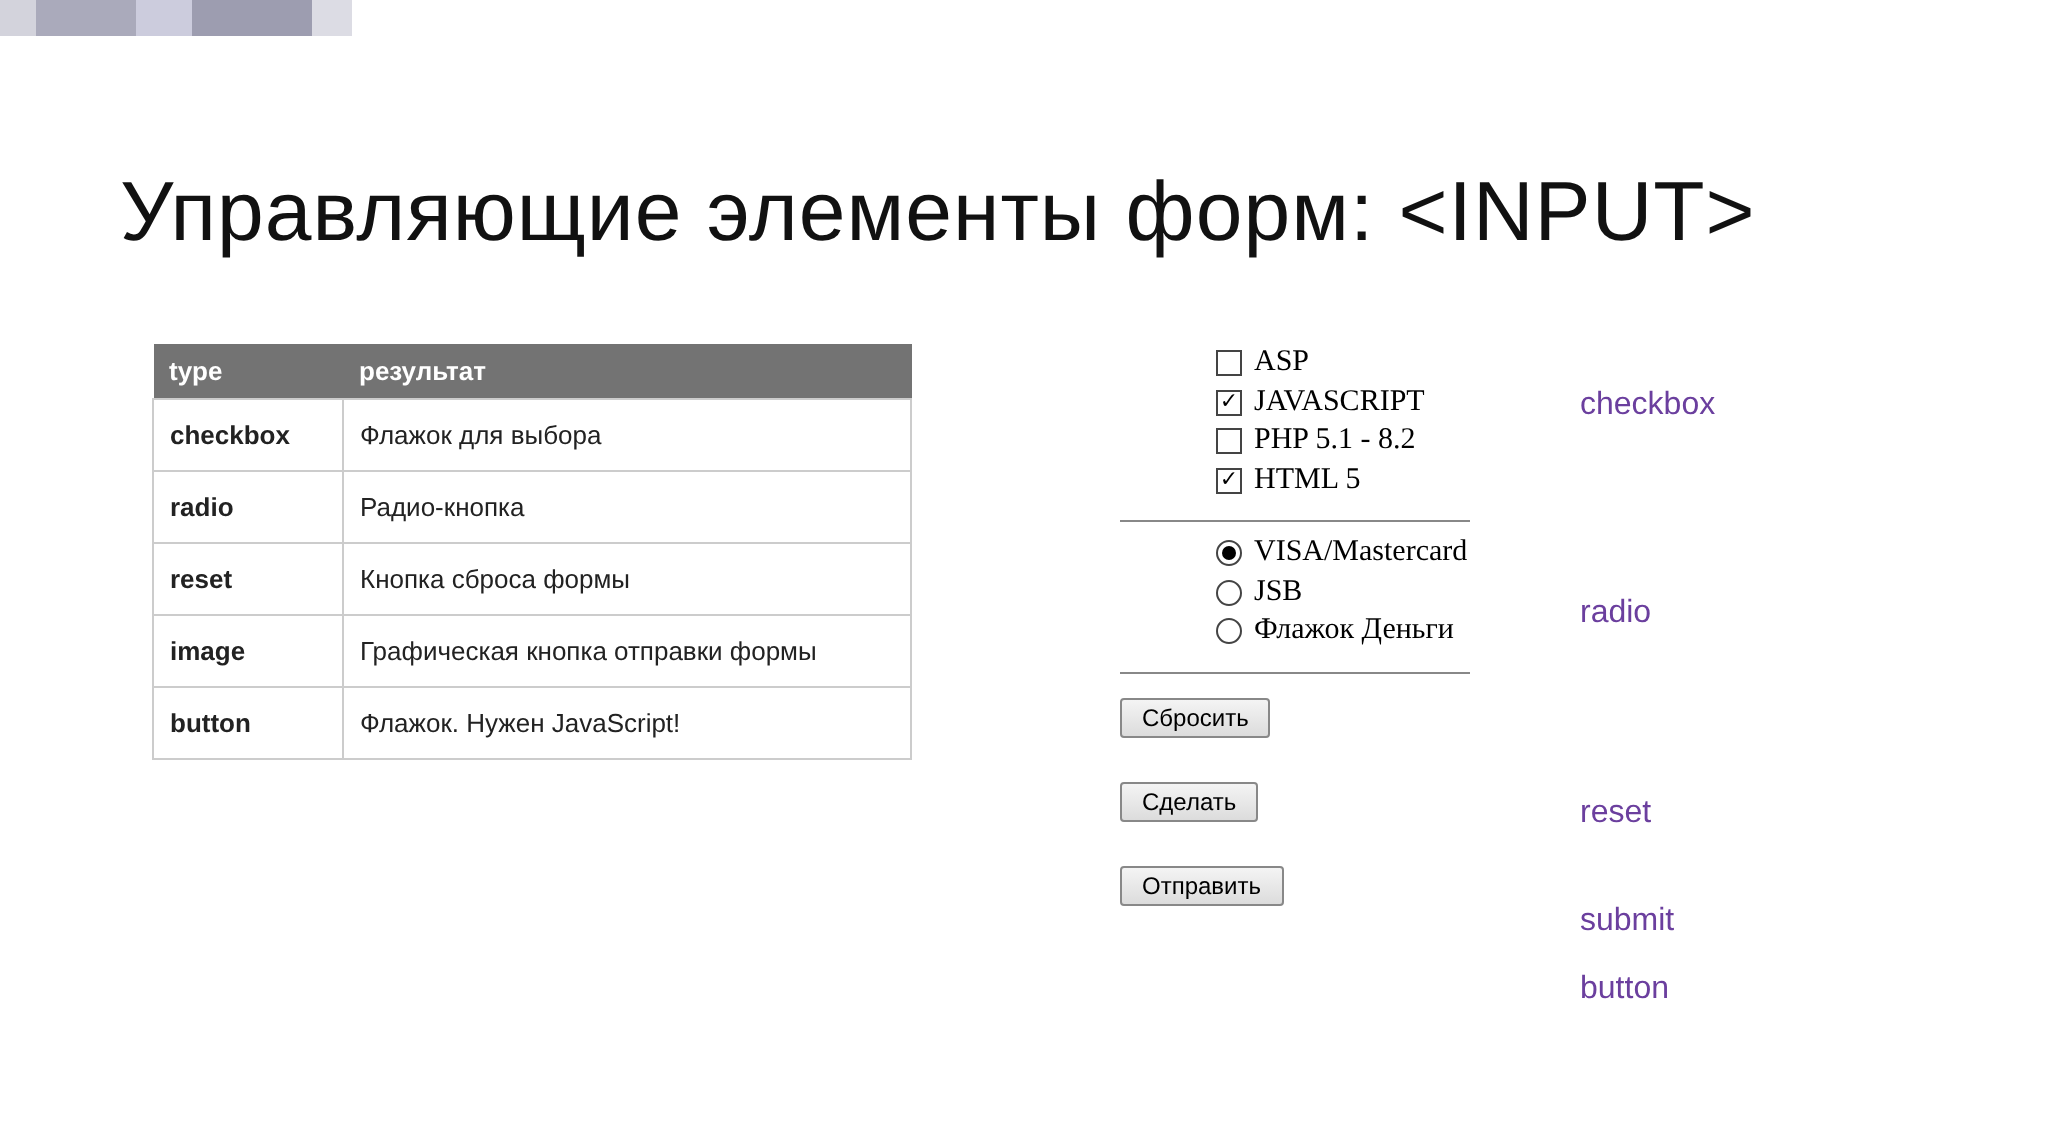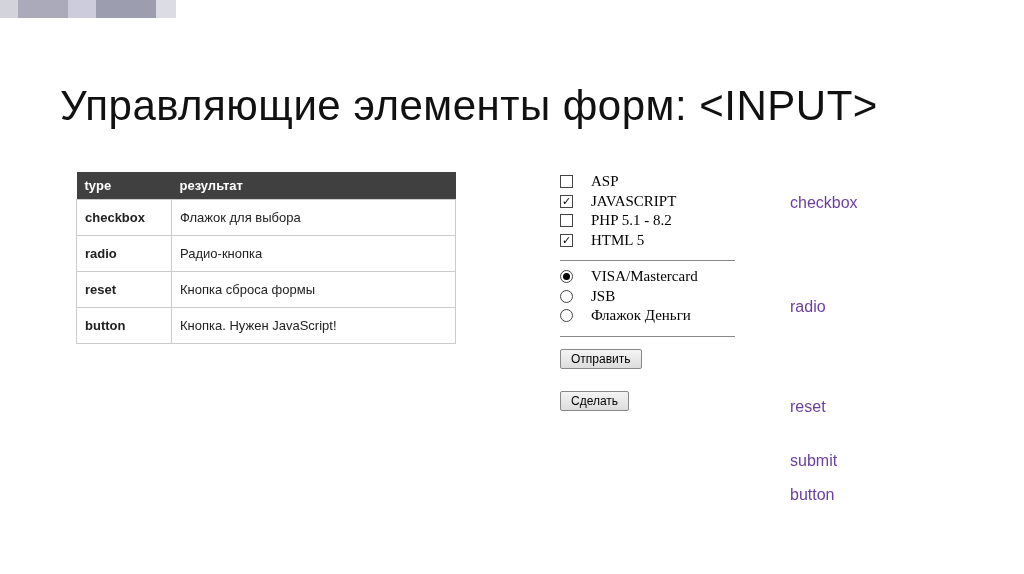--- a/index.html
+++ b/index.html
@@ -35,21 +35,21 @@
     position: absolute;
     left: 76px; top: 172px;
     width: 380px;
   }
   table.types {
     border-collapse: collapse;
     width: 100%;
     font-size: 13px;
   }
   table.types th {
-    background: #404040;
+    background: #737373;
     color: #fff;
     text-align: left;
     padding: 6px 8px;
     font-weight: 700;
   }
   table.types td {
     border: 1px solid #ccc;
     padding: 10px 8px;
     vertical-align: top;
     color: #222;
@@ -64,25 +64,26 @@
     width: 380px;
     font-size: 14px;
   }
   .example-block {
     margin-bottom: 6px;
     padding-bottom: 4px;
   }
   .hr { border: none; border-top: 1px solid #888; margin: 6px 0; width: 175px; }
   .cb-row, .rd-row {
     display: flex; align-items: center;
-    gap: 18px;
+    gap: 6px;
     font-family: 'Times New Roman', serif;
     font-size: 15px;
     color: #000;
     line-height: 1.3;
+    margin-left: 48px;
   }
   .cb-box {
     width: 13px; height: 13px;
     border: 1px solid #444;
     display: inline-flex;
     align-items: center; justify-content: center;
     font-size: 11px; line-height: 1;
     background: #fff;
   }
   .cb-box.checked::after { content: "✓"; }
@@ -149,22 +150,26 @@
         </tr>
       <tr>
           <td>radio</td>
           <td>Радио-кнопка</td>
         </tr>
       <tr>
           <td>reset</td>
           <td>Кнопка сброса формы</td>
         </tr>
       <tr>
+          <td>image</td>
+          <td>Графическая кнопка отправки формы</td>
+        </tr>
+      <tr>
           <td>button</td>
-          <td>Кнопка. Нужен JavaScript!</td>
+          <td>Флажок. Нужен JavaScript!</td>
         </tr>
     </tbody>
   </table>
 </div>
 
 <div class="right-col">
 
   <div class="example-block">
     <div class="cb-row">
         <span class="cb-box"></span>
@@ -197,24 +202,27 @@
       </div>
     <div class="rd-row">
         <span class="rd-circ"></span>
         <span>Флажок Деньги</span>
       </div>
   </div>
 
   <hr class="hr">
 
   <div class="example-block">
+    <span class="btn">Сбросить</span>
+  </div>
+  <div class="example-block">
+    <span class="btn">Сделать</span>
+  </div>
+  <div class="example-block">
     <span class="btn">Отправить</span>
-  </div>
-  <div class="example-block">
-    <span class="btn">Сделать</span>
   </div>
 
   <div class="annot a1">checkbox</div>
   <div class="annot a2">radio</div>
   <div class="annot a3">reset</div>
   <div class="annot a4">submit</div>
   <div class="annot a5">button</div>
 </div>
 
 </body></html>

